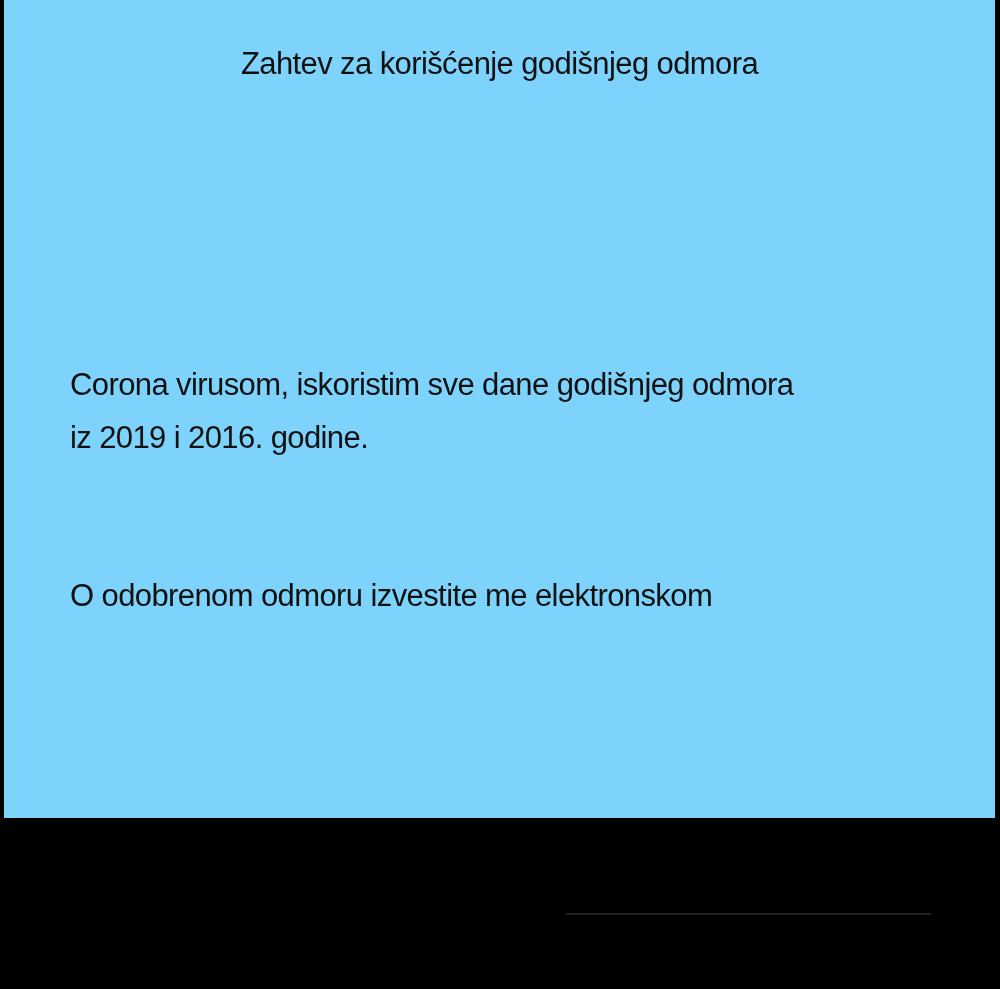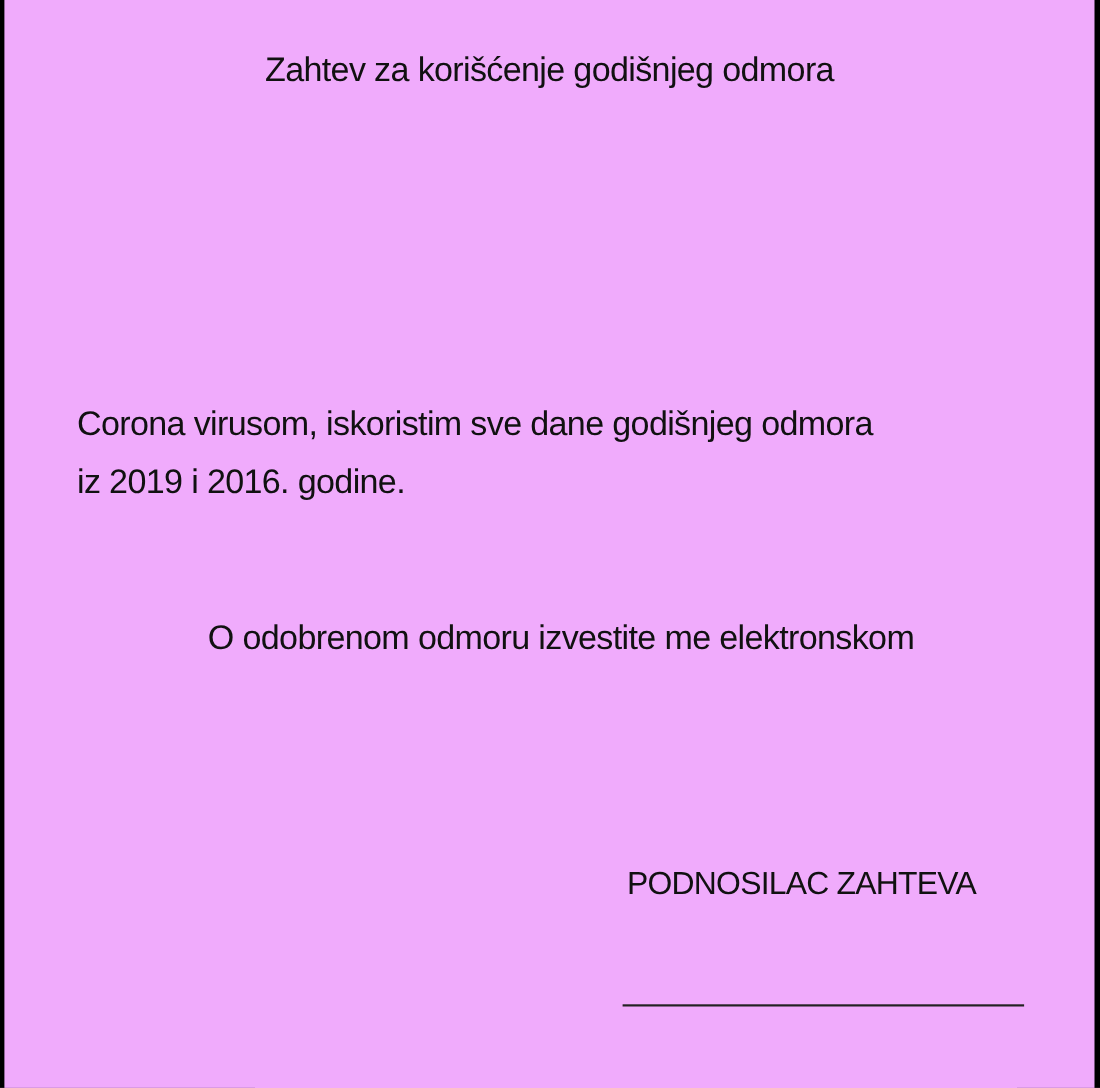--- a/index.html
+++ b/index.html
@@ -1,31 +1,31 @@
 <!DOCTYPE html>
 <html><head>
 <meta charset="utf-8">
 <style>
   html, body { margin: 0; padding: 0; }
   body { width: 1000px; height: 989px; background: #000; position: relative; overflow: hidden; }
   .page {
-    position: absolute; left: 4px; top: 0; width: 991px; height: 989px;
-    background: #f0abfc; color: #111;
+    position: absolute; left: 4px; top: 0; width: 991px; height: 818px;
+    background: #7dd3fc; color: #111;
     font-family: "Liberation Sans", "DejaVu Sans", sans-serif;
   }
   .title {
     position: absolute; top: 46px; left: 0; width: 100%; text-align: center;
     font-size: 31px; letter-spacing: -0.6px;
   }
   .para {
     position: absolute; left: 66px; width: 880px;
     font-size: 31px; line-height: 53px; letter-spacing: -0.6px;
   }
   .p1 { top: 358px; }
-  .p2 { top: 553px; text-align: center; }
+  .p2 { top: 569px; }
   .line { display: block; white-space: nowrap; }
   .signer {
     position: absolute; left: 566px; top: 788px;
     font-size: 29px; letter-spacing: -0.7px;
   }
   .sigline {
     position: absolute; left: 562px; top: 913px; width: 365px; height: 2px; background: #222;
   }
 </style>
 </head>
@@ -36,15 +36,14 @@
 
   <div class="para p1">
     <span class="line">Corona virusom, iskoristim sve dane godišnjeg odmora</span>
     <span class="line">iz 2019 i 2016. godine.</span>
   </div>
 
   <div class="para p2">
     <span class="line">O odobrenom odmoru izvestite me elektronskom</span>
   </div>
 
-  <div class="signer">PODNOSILAC ZAHTEVA</div>
   <div class="sigline"></div>
 </div>
 
 </body></html>

